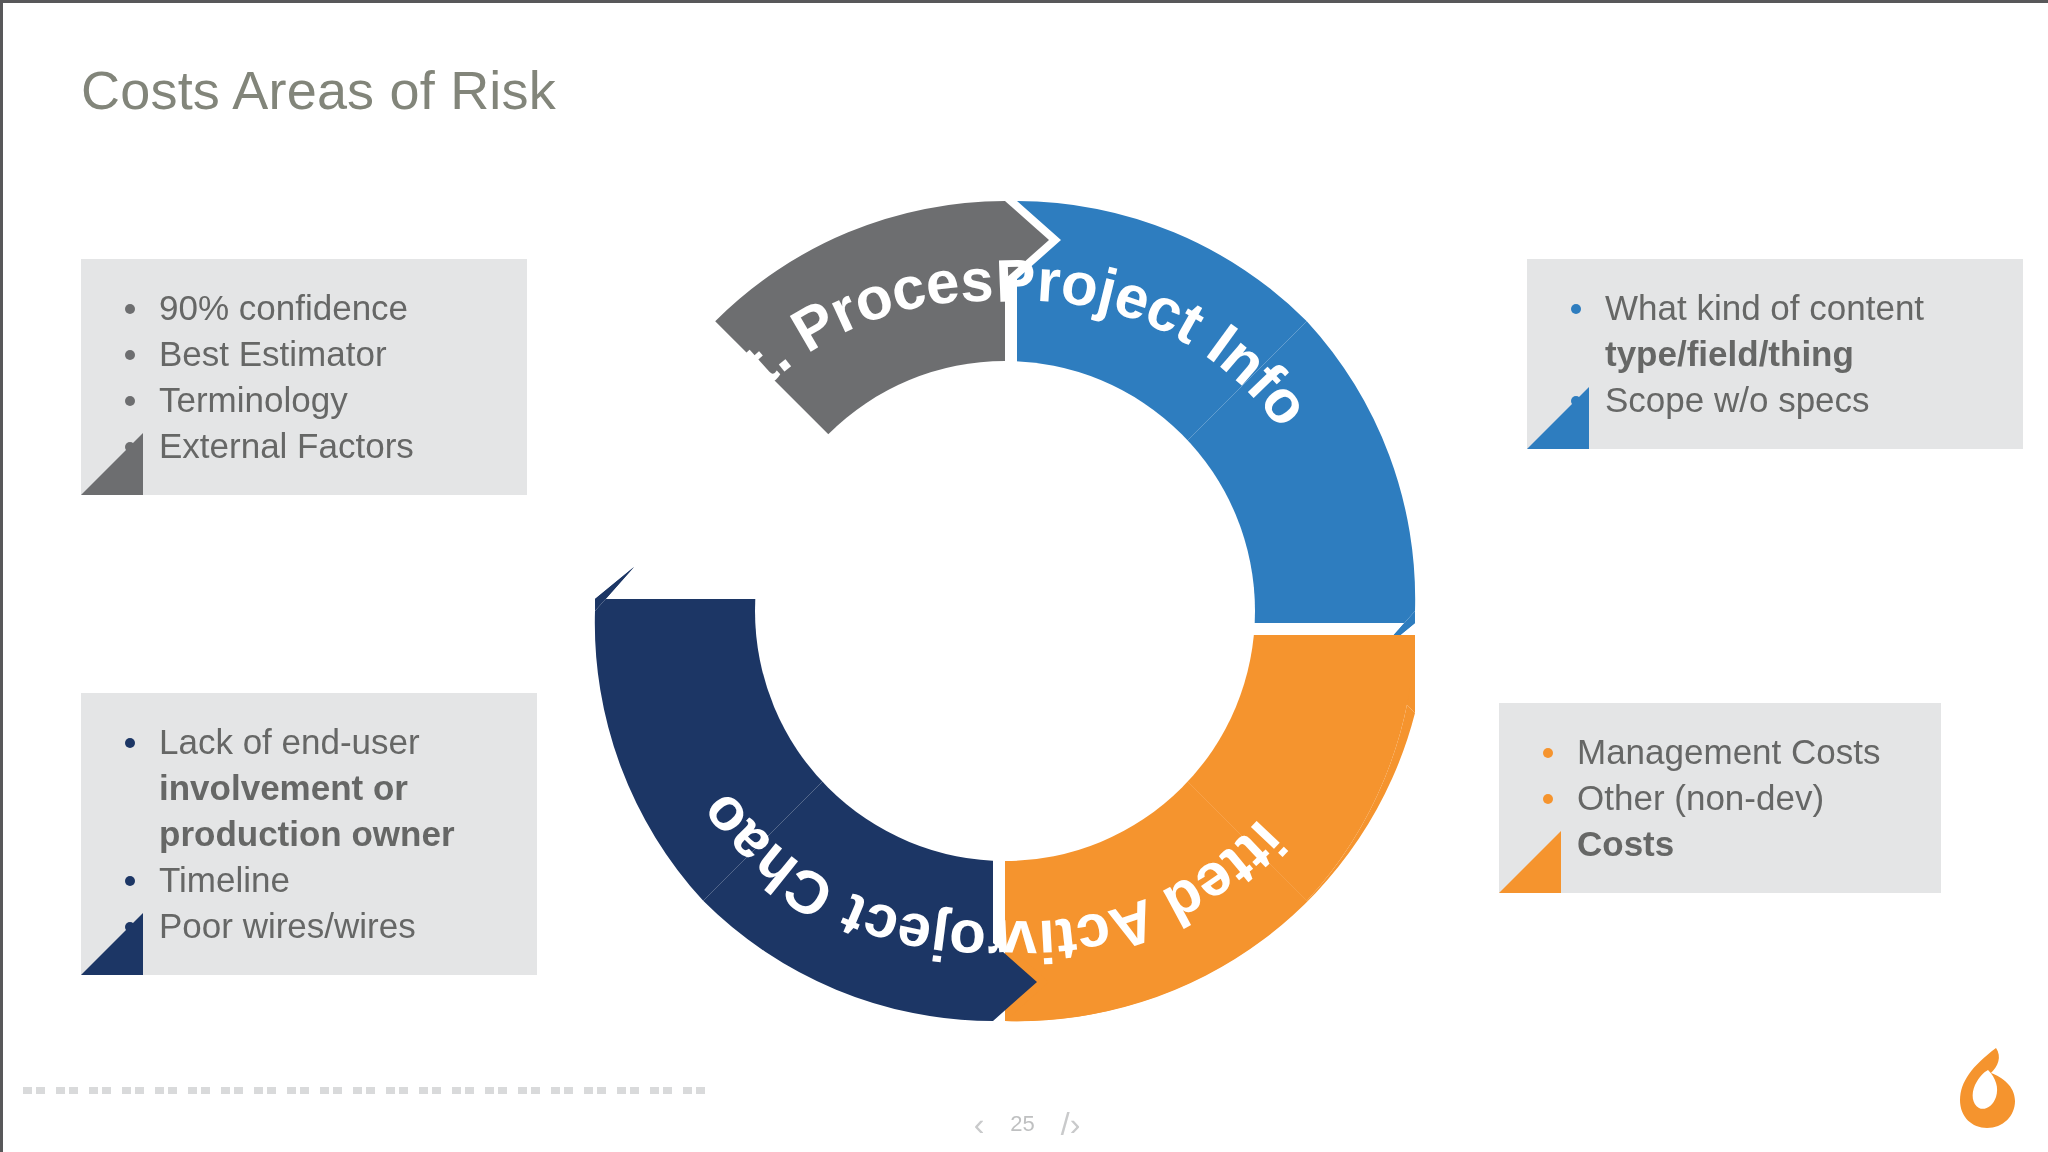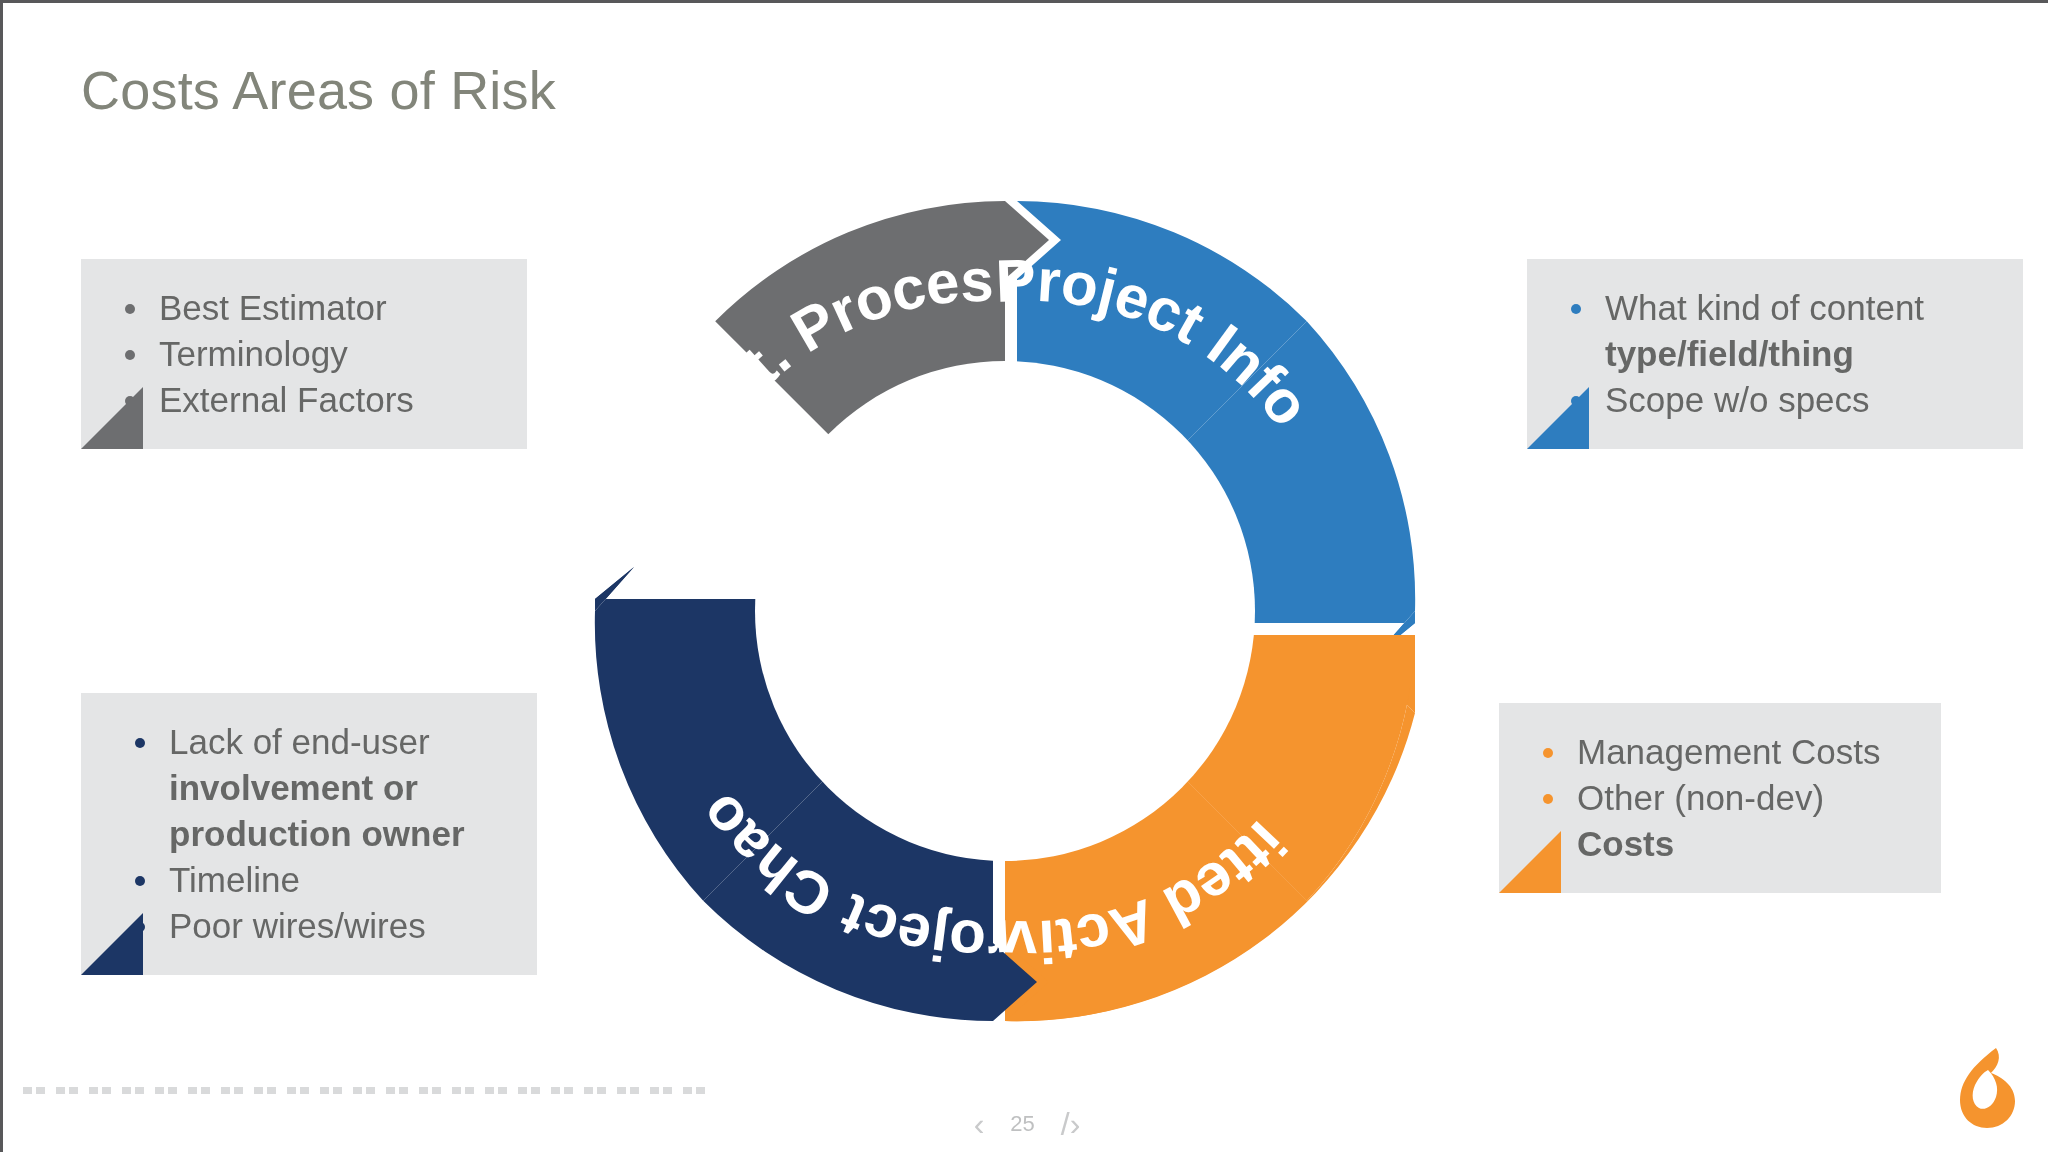--- a/index.html
+++ b/index.html
@@ -19,21 +19,21 @@
           color:#666766;font-weight:400;}
   .box li::before{content:"";position:absolute;left:10px;top:19px;
           width:10px;height:10px;border-radius:50%;background:var(--bul);}
   .box li.cont{padding-left:44px;font-weight:bold;}
   .box li.cont::before{display:none;}
   .corner{position:absolute;left:0;bottom:0;width:0;height:0;
           border-style:solid;border-width:0 0 62px 62px;
           border-color:transparent transparent var(--bul) transparent;}
 
   #box-tl{left:78px;top:256px;width:446px;}
-  #box-bl{left:78px;top:690px;width:456px;padding-left:10px;}
+  #box-bl{left:78px;top:690px;width:456px;}
   #box-tr{left:1524px;top:256px;width:496px;}
   #box-br{left:1496px;top:700px;width:442px;}
 
   
   #donut{position:absolute;left:562px;top:168px;width:880px;height:880px;}
 
   
   #progress{position:absolute;left:20px;top:1083px;width:2008px;height:9px;
             display:flex;gap:4px;align-items:center;overflow:hidden;}
   .seg{flex:0 0 auto;width:9px;height:7px;background:#d9dadb;}
@@ -124,20 +124,21 @@
       <text font-size="60" font-weight="bold" fill="#ffffff" font-family="'Liberation Sans',sans-serif" letter-spacing="1">
         <textPath href="#pBL" startOffset="50%" text-anchor="middle" dominant-baseline="middle">Project Chaos</textPath>
       </text>
     </g>
 
     <circle cx="440" cy="440" r="250" fill="#ffffff"></circle>
   </svg>
 
   <div class="box" id="box-tl" style="--bul:#6d6e70">
     <ul class="bullets">
+        <li>90% confidence</li>
         <li>Best Estimator</li>
         <li>Terminology</li>
         <li>External Factors</li>
       </ul>
     <span class="corner"></span>
   </div>
 
   <div class="box" id="box-tr" style="--bul:#2e7dbf">
     <ul class="bullets">
         <li>What kind of content</li>

